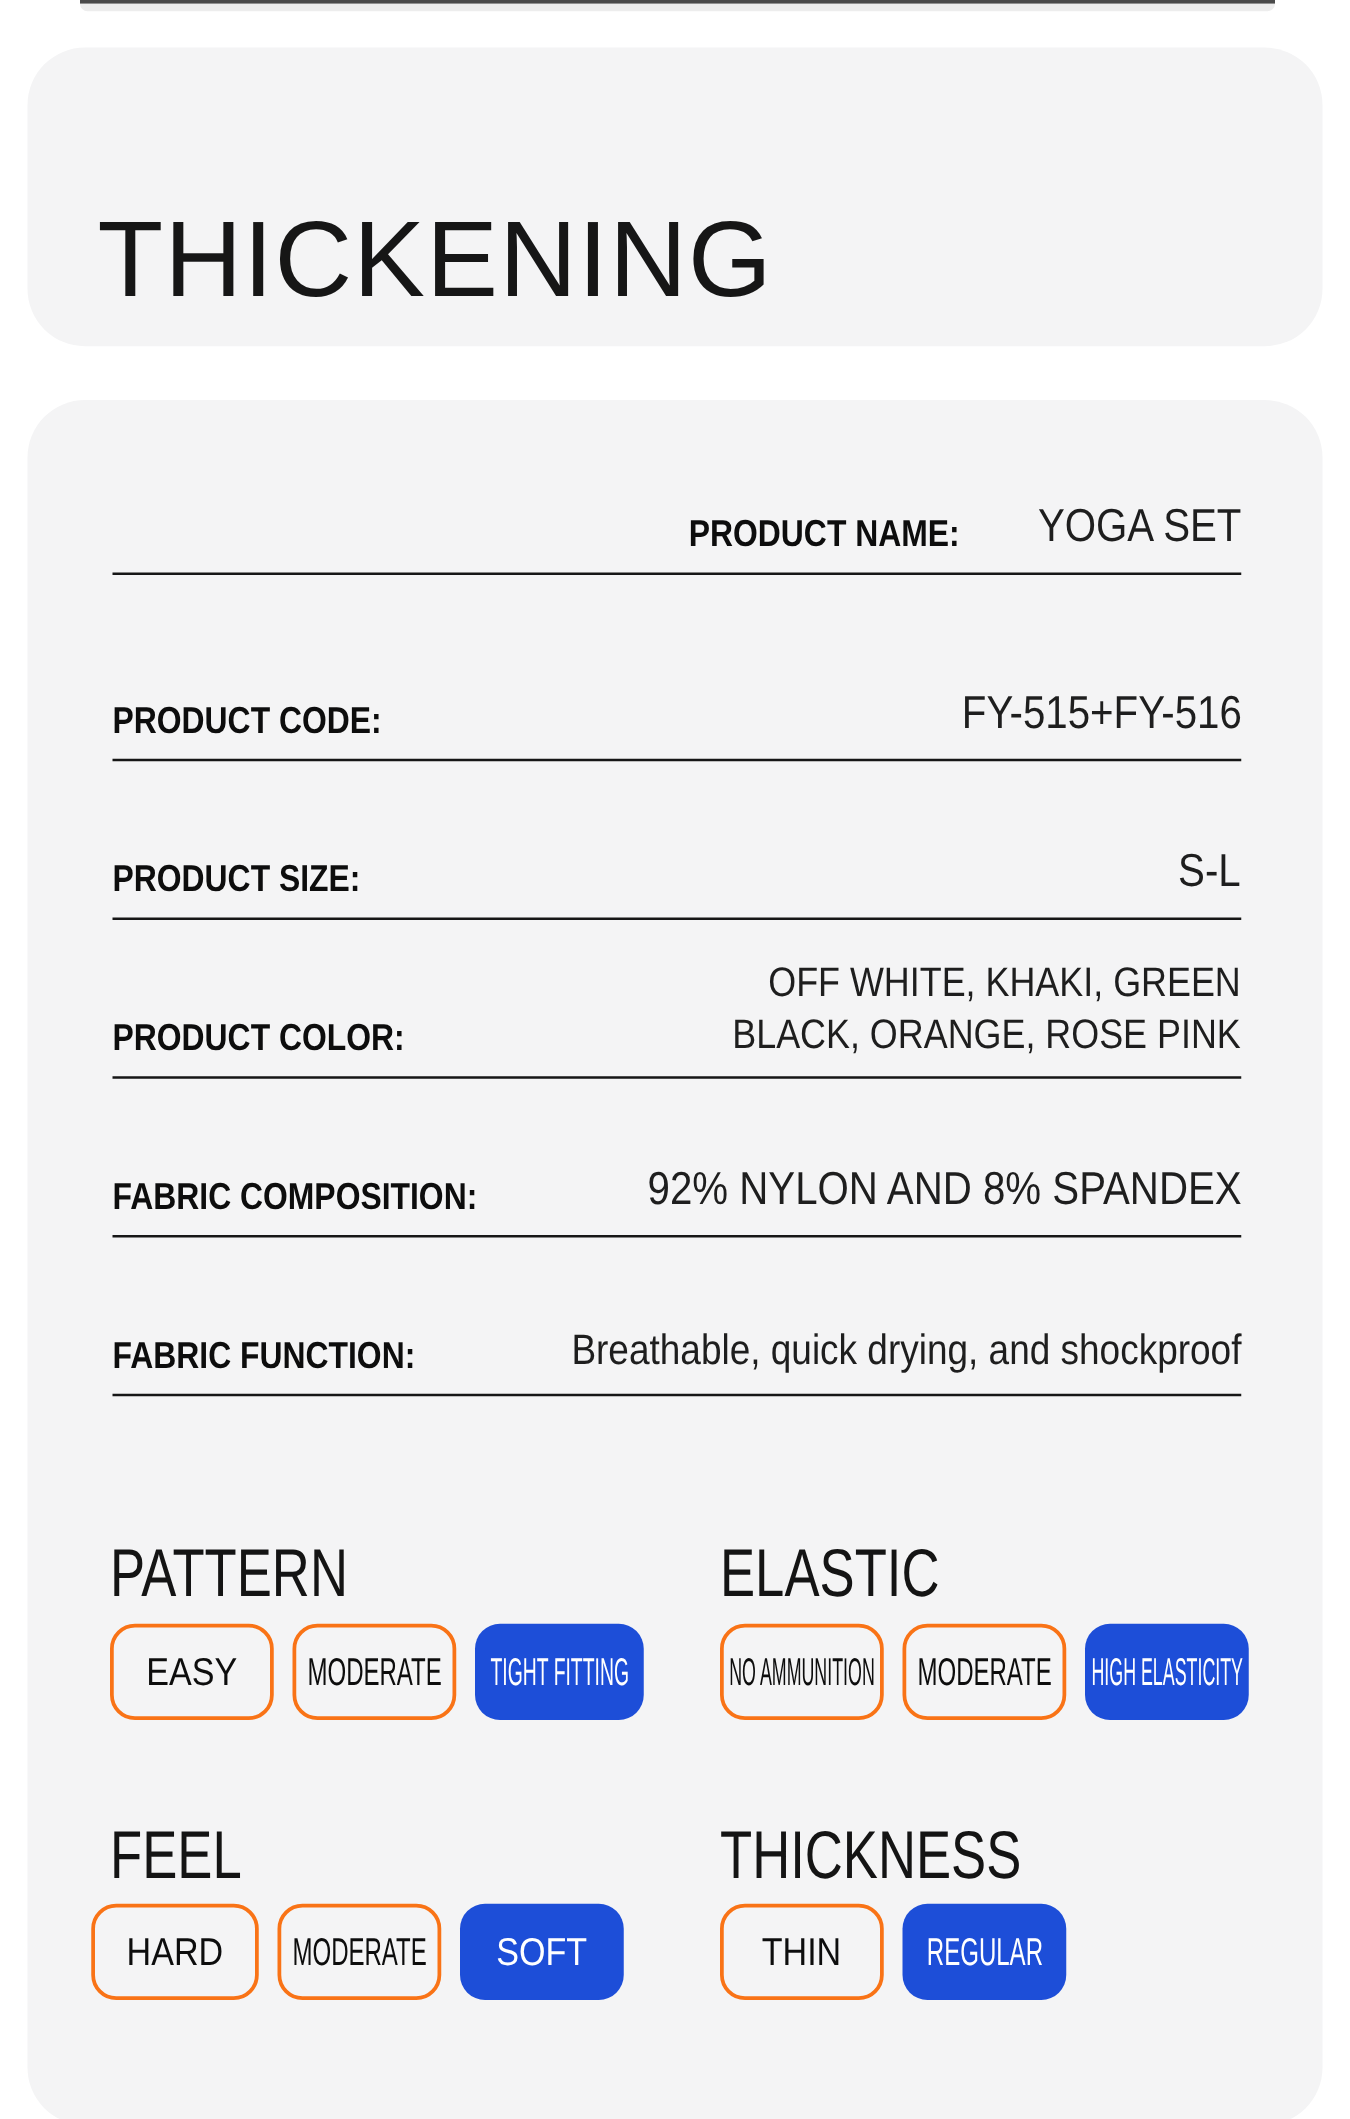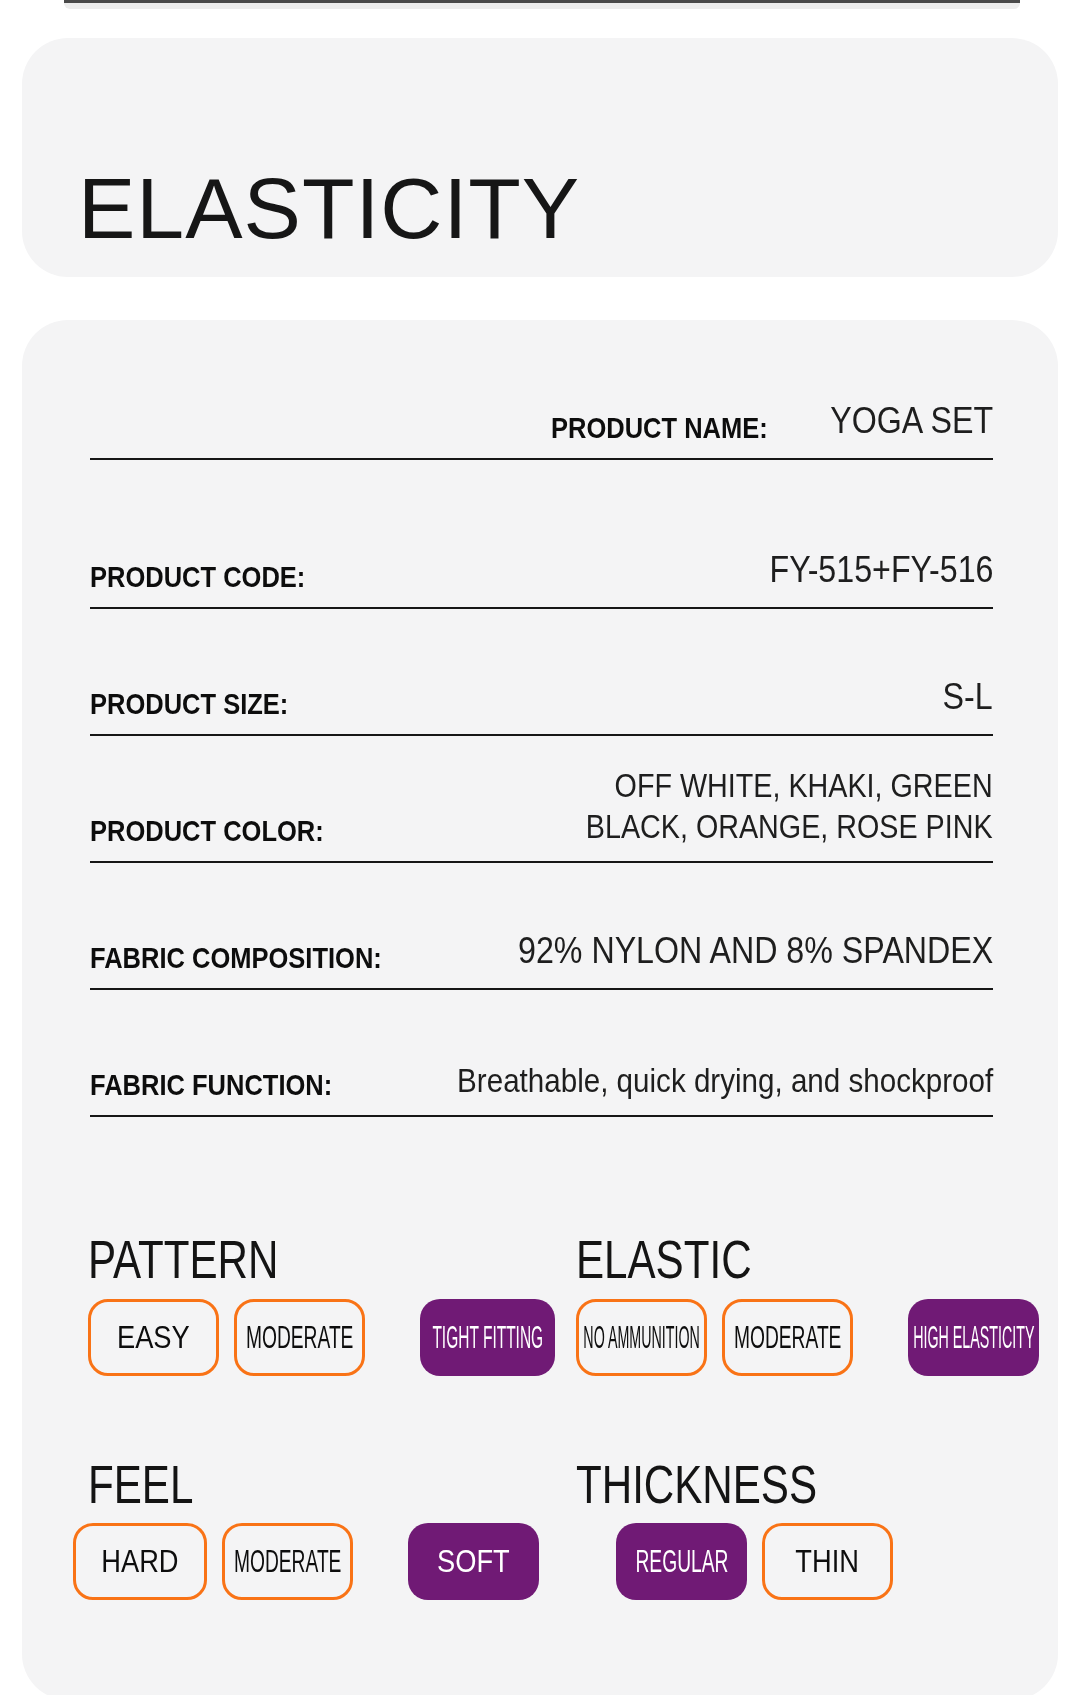--- a/index.html
+++ b/index.html
@@ -34,34 +34,34 @@
   .spec-value.sentence { font-size:34px; }
 
   
   .section-title { position:absolute; font-size:54px; line-height:1; font-weight:400;
                    color:#141414; white-space:nowrap; display:block;
                    transform:scaleX(.78); transform-origin:left top; }
   .chip-row { position:absolute; display:flex; gap:15px; }
   .chip { height:77px; width:131px; border-radius:20px; background:transparent;
           border:3px solid #f97316; display:flex; align-items:center; justify-content:center;
           color:#0d0d0d; }
-  .chip.selected { background:#701a75; border:none; color:#ffffff;margin-left:40px; }
+  .chip.selected { background:#1d4ed8; border:none; color:#ffffff; }
   .chip span { font-size:31px; white-space:nowrap; display:inline-block; line-height:1; }
   .sqS span { transform:scaleX(.88); }
   .sqM span { transform:scaleX(.62); }
   .sqL span { transform:scaleX(.50); }
   .sqXL span { transform:scaleX(.46); }
 </style>
 </head>
 <body>
 
 <div class="top-strip"></div>
 
 <div class="header-card">
-  <div class="page-title">ELASTICITY</div>
+  <div class="page-title">THICKENING</div>
 </div>
 
 <div class="info-card"></div>
 
 <div class="spec-row" style="top:388px;height:72px;justify-content:flex-end;">
   <span class="spec-label">PRODUCT NAME:</span>
   <span class="spec-value">YOGA SET</span>
 </div>
 <div class="spec-row" style="top:537px;height:72px;">
   <span class="spec-label">PRODUCT CODE:</span>
@@ -119,19 +119,19 @@
   <div class="chip sqM">
     <span>MODERATE</span>
     </div>
   <div class="chip selected sqS">
     <span>SOFT</span>
     </div>
 </div>
 
 <div class="section-title" style="left:576px;top:1457px;">THICKNESS</div>
 <div class="chip-row" style="left:576px;top:1523px;">
+  <div class="chip sqS">
+    <span>THIN</span>
+    </div>
   <div class="chip selected sqM">
     <span>REGULAR</span>
-    </div>
-  <div class="chip sqS">
-    <span>THIN</span>
     </div>
 </div>
 
 </body></html>

